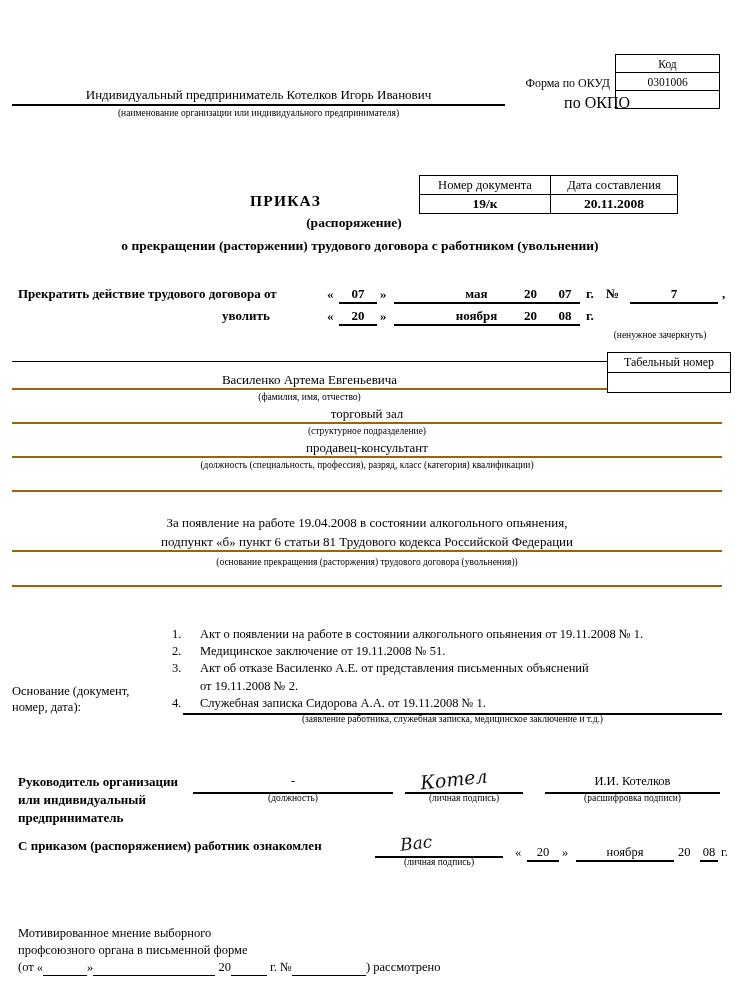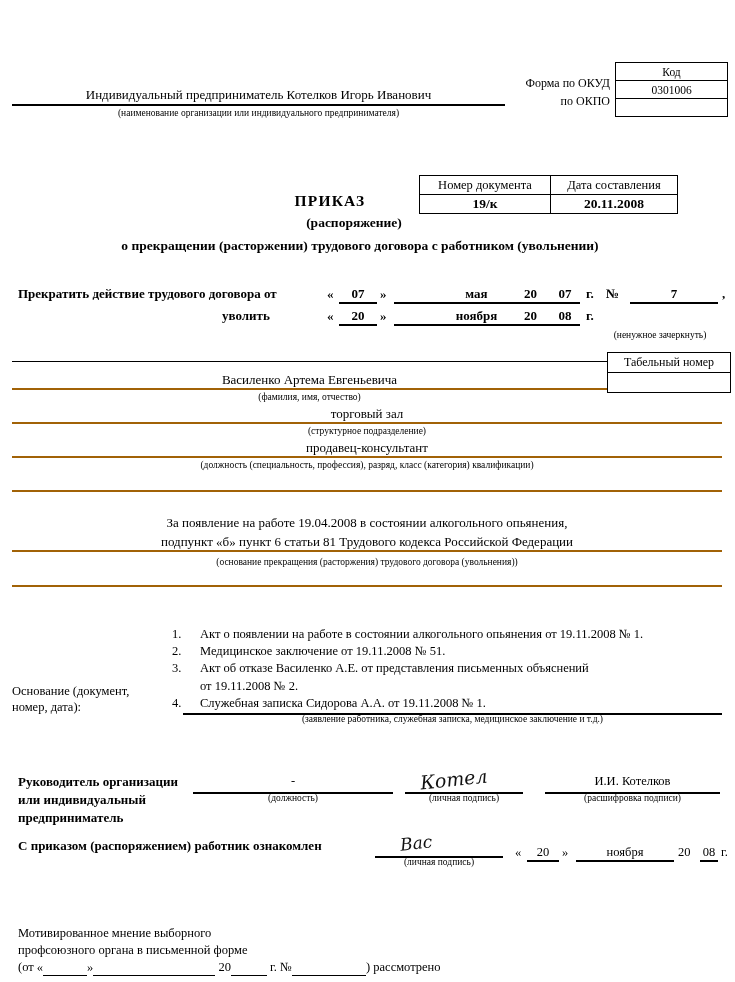--- a/index.html
+++ b/index.html
@@ -23,58 +23,58 @@
   .abs { position: absolute; }
 
   
   .form-meta {
     left: 506px; top: 12px; width: 229px;
     font-size: 10.5px; line-height: 13.5px;
     text-align: left;
   }
 
   .code-table {
-    left: 615px; top: 62px;
-    width: 113px;
+    left: 615px; top: 54px;
+    width: 105px;
     border-collapse: collapse;
   }
   .code-table td {
     border: 1px solid #000;
     height: 15px;
     text-align: center;
     font-size: 11.5px;
     padding: 1px 2px;
   }
   .okud-label {
     left: 470px; top: 76px; width: 140px;
     text-align: right; font-size: 12px;
   }
   .okpo-label {
-    left: 470px; top: 94px; width: 140px;
-    text-align: right; font-size: 12px;
+    left: 490px; top: 94px; width: 140px;
+    text-align: right; font-size: 16px;
   }
 
   
   .org-line {
     left: 12px; top: 87px; width: 493px;
     text-align: center;
     font-size: 13px;
     border-bottom: 2px solid #000;
     padding-bottom: 1px;
   }
   .org-caption {
     left: 12px; top: 108px; width: 493px;
     text-align: center;
     font-size: 9.5px;
   }
 
   
   .prikaz-word {
     left: 250px; top: 192px; width: 160px;
-    text-align: center;
+    text-align: left;
     font-size: 15.5px; font-weight: bold;
     letter-spacing: 1.2px;
   }
   .doc-table {
     left: 419px; top: 175px;
     border-collapse: collapse;
   }
   .doc-table td, .doc-table th {
     border: 1px solid #000;
     font-weight: normal;

